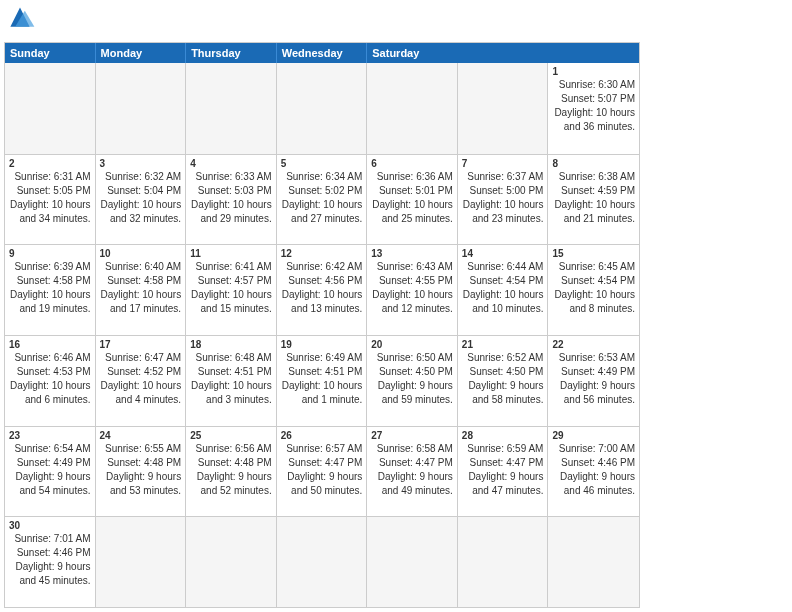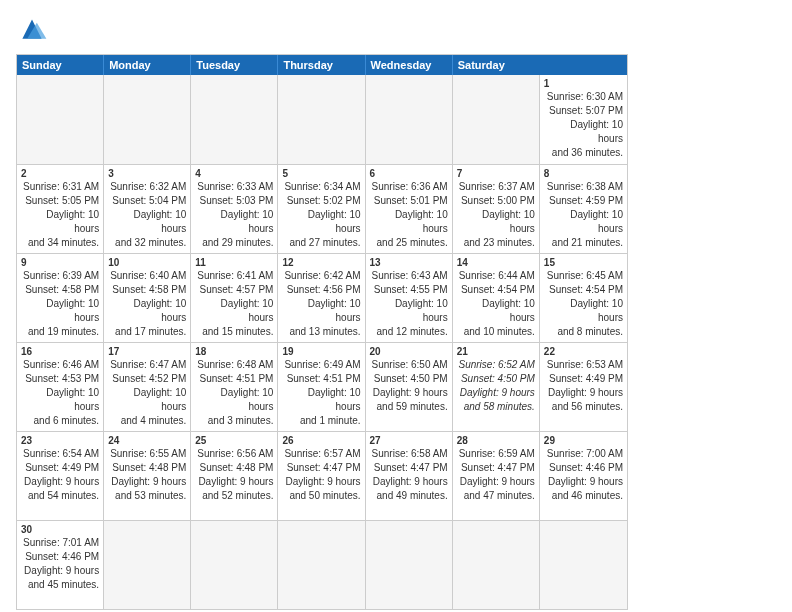--- a/index.html
+++ b/index.html
@@ -6,21 +6,21 @@
     body {
       width: 792px;
       height: 612px;
       font-family: Arial, sans-serif;
       background: #fff;
       overflow: hidden;
     }
     .page {
       width: 644px;
       height: 612px;
-      padding: 16px;
+      padding: 4px;
       display: flex;
       flex-direction: column;
     }
     .header {
       display: flex;
       justify-content: space-between;
       align-items: flex-start;
       margin-bottom: 10px;
     }
     .logo {
@@ -116,21 +116,20 @@
     </div>
     <div class="title-block">
       <div class="month-year"></div>
       <div class="location"></div>
     </div>
   </div>
   <div class="calendar">
     <div class="cal-header" id="cal-header">
         <div class="cal-header-cell">Sunday</div>
         <div class="cal-header-cell">Monday</div>
-        <div class="cal-header-cell">Tuesday</div>
         <div class="cal-header-cell">Thursday</div>
         <div class="cal-header-cell">Wednesday</div>
         <div class="cal-header-cell">Saturday</div>
       </div>
     <div class="cal-body" id="cal-body">
         <div class="cal-row">
           <div class="cal-cell empty"></div>
           <div class="cal-cell empty"></div>
           <div class="cal-cell empty"></div>
           <div class="cal-cell empty"></div>
@@ -277,21 +276,21 @@
           </div>
           <div class="cal-cell">
             <span class="day-num">20</span>
             <div class="cell-text" style="white-space: pre-line;">Sunrise: 6:50 AM
 Sunset: 4:50 PM
 Daylight: 9 hours
 and 59 minutes.</div>
           </div>
           <div class="cal-cell">
             <span class="day-num">21</span>
-            <div class="cell-text" style="white-space: pre-line; font-style: italic;">Sunrise: 6:52 AM
+            <div class="cell-text" style="white-space: pre-line;">Sunrise: 6:52 AM
 Sunset: 4:50 PM
 Daylight: 9 hours
 and 58 minutes.</div>
           </div>
           <div class="cal-cell">
             <span class="day-num">22</span>
             <div class="cell-text" style="white-space: pre-line;">Sunrise: 6:53 AM
 Sunset: 4:49 PM
 Daylight: 9 hours
 and 56 minutes.</div>

